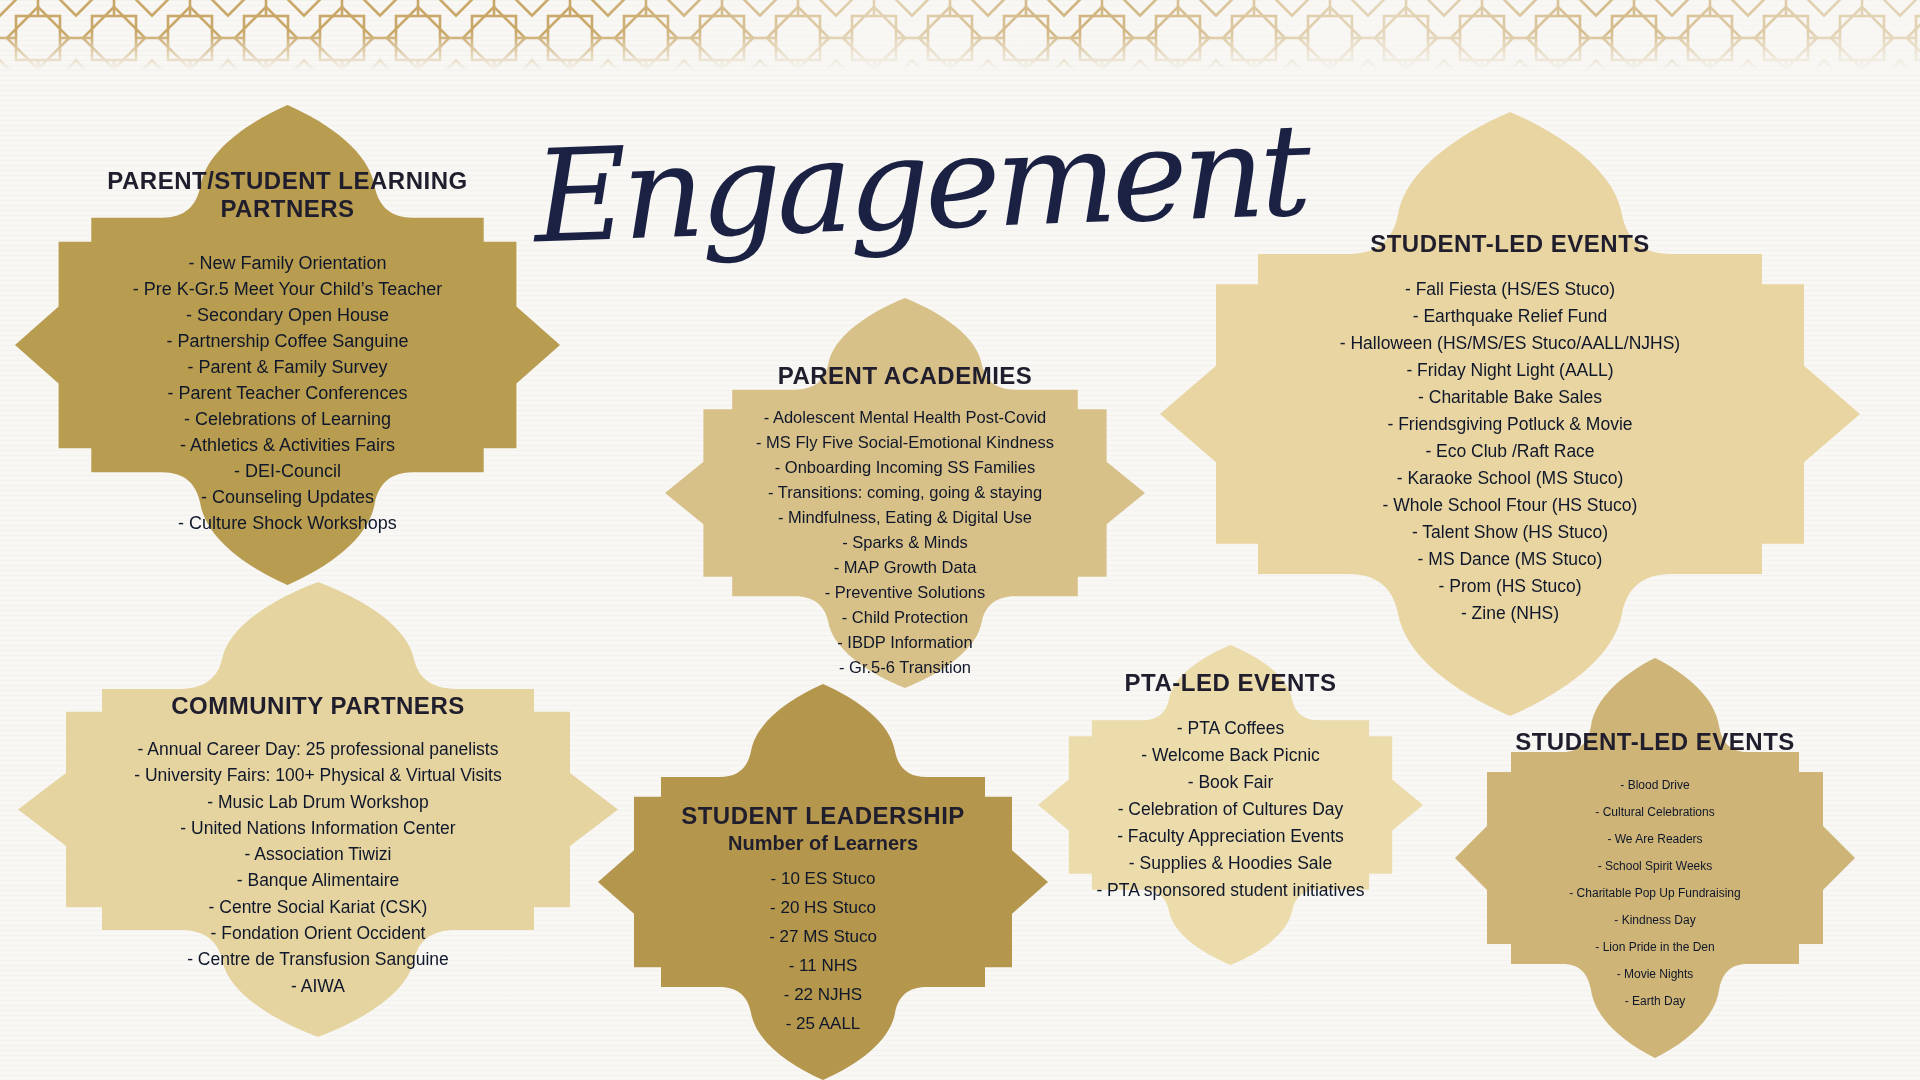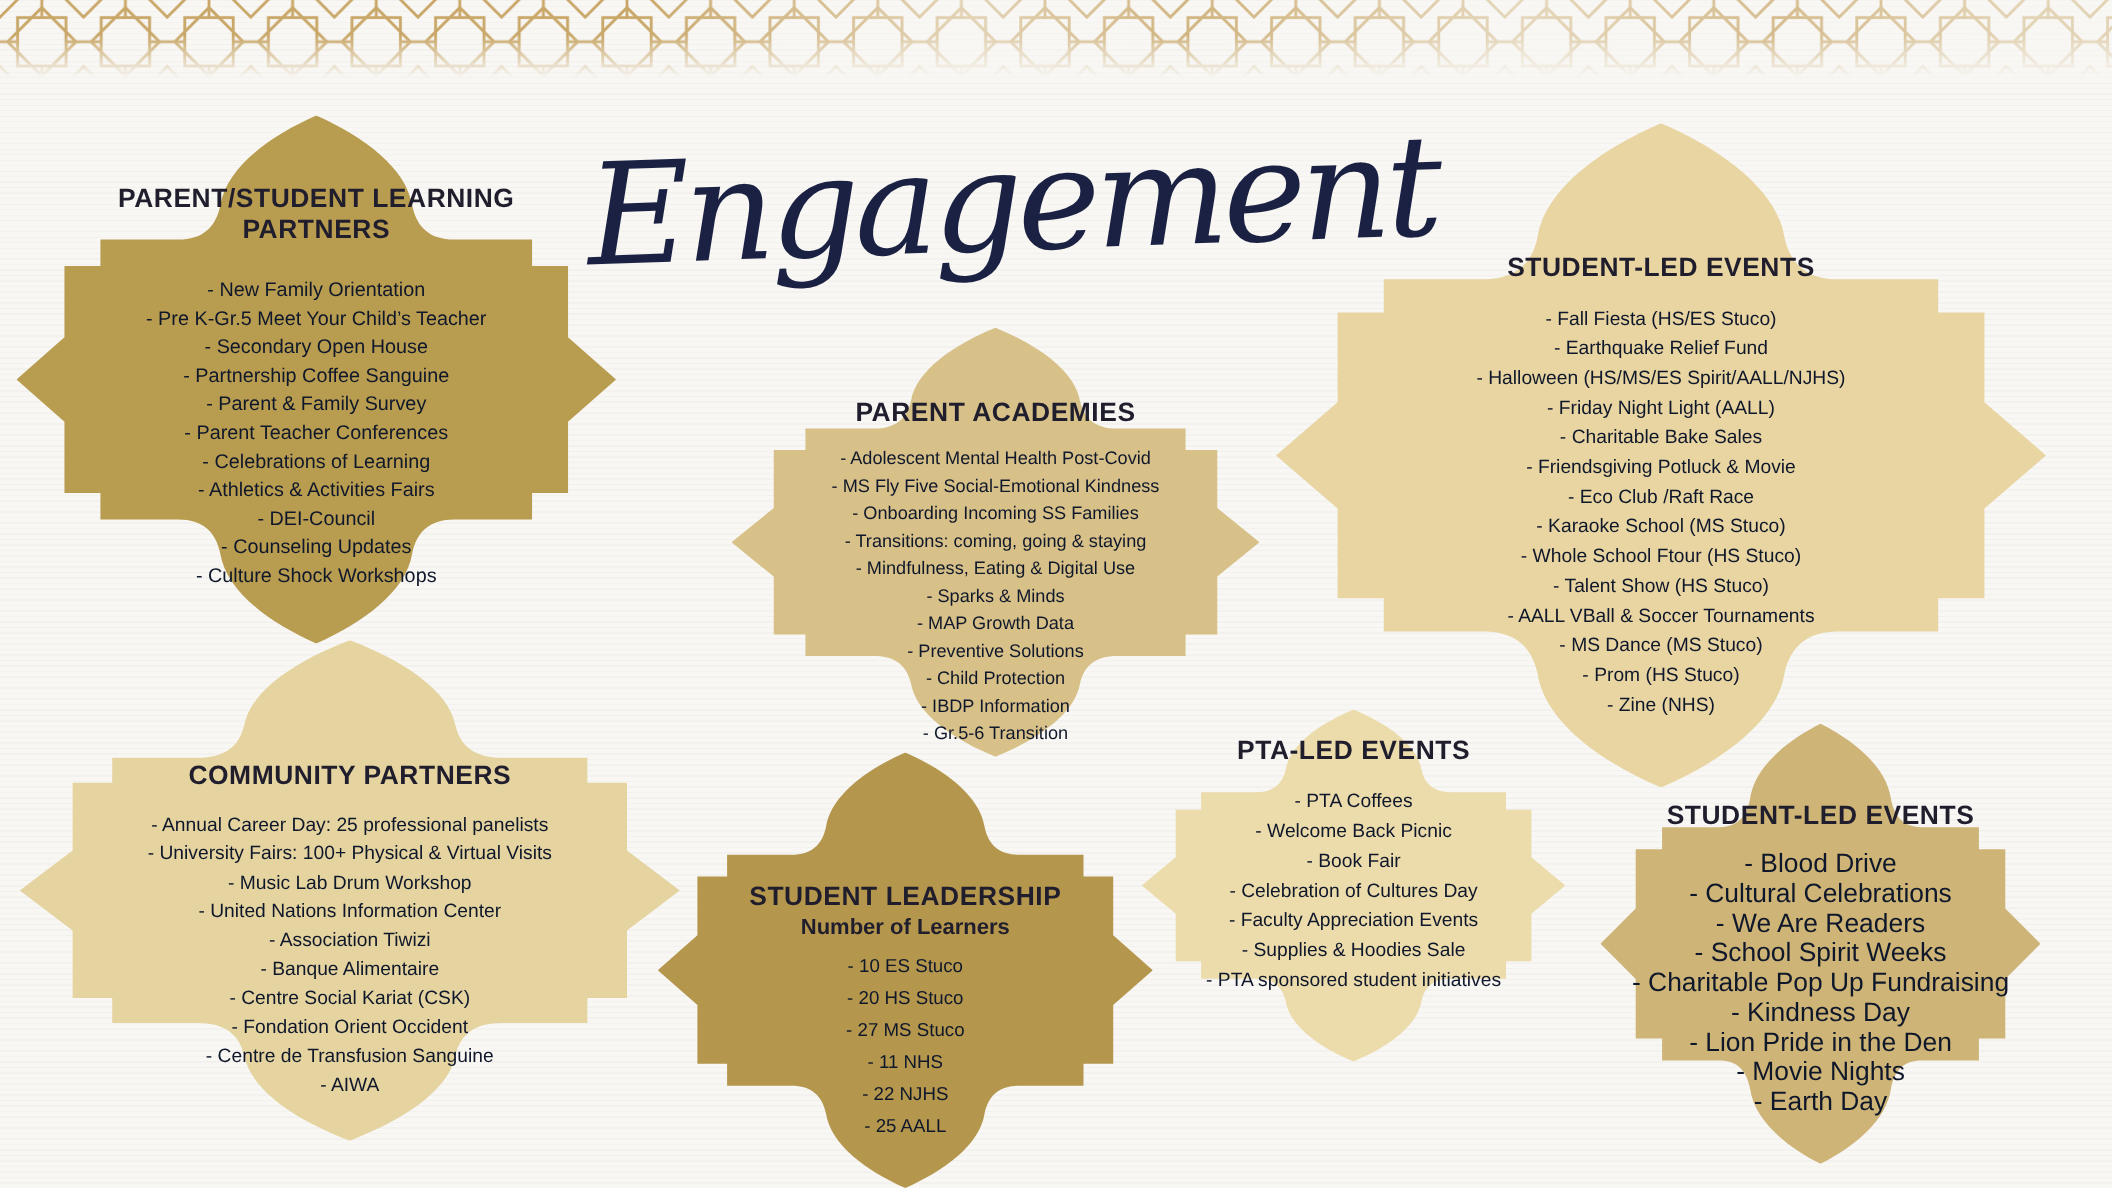--- a/index.html
+++ b/index.html
@@ -71,21 +71,21 @@
   .b-leadership .title{top:118px;}
   .b-leadership .subtitle{top:148px;}
   .b-leadership .list{top:180px;font-size:17px;line-height:29px;padding:0 60px;}
 
   .b-pta{left:1038px;top:645px;width:385px;height:320px;z-index:2;}
   .b-pta .title{top:24px;}
   .b-pta .list{top:70px;font-size:17.5px;line-height:27px;padding:0 52px;}
 
   .b-sled-lower{left:1455px;top:658px;width:400px;height:400px;z-index:3;}
   .b-sled-lower .title{top:70px;}
-  .b-sled-lower .list{top:114px;font-size:24px;line-height:27px;padding:0 26px;}
+  .b-sled-lower .list{top:114px;font-size:12px;line-height:27px;padding:0 26px;}
 </style>
 </head>
 <body>
 
 <div class="stage">
 
   <svg width="0" height="0" style="position:absolute" aria-hidden="true">
     <defs>
       <path id="ornament-shape" d="M100 0 C116 8 130 20 132 34 C133.5 42.5 138 47 146 47 L172 47 L172 57 L184 57 L184 84 L200 100 L184 116 L184 143 L172 143 L172 153 L146 153 C138 153 133.5 157.5 132 166 C130 180 116 192 100 200 C84 192 70 180 68 166 C66.5 157.5 62 153 54 153 L28 153 L28 143 L16 143 L16 116 L0 100 L16 84 L16 57 L28 57 L28 47 L54 47 C62 47 66.5 42.5 68 34 C70 20 84 8 100 0 Z"></path>
       <pattern id="girih" width="76" height="76" patternUnits="userSpaceOnUse">
@@ -160,29 +160,28 @@
 
   <div class="badge b-sled-upper">
     <svg class="shape" viewBox="0 0 200 200" preserveAspectRatio="none" aria-hidden="true">
       <use href="#ornament-shape" fill="#e8d5a2"></use>
     </svg>
     <div class="content">
       <div class="title">STUDENT-LED EVENTS</div>
       <div class="list">
           <div class="item">- Fall Fiesta (HS/ES Stuco)</div>
           <div class="item">- Earthquake Relief Fund</div>
-          <div class="item">- Halloween (HS/MS/ES Spirit/AALL/NJHS)</div>
+          <div class="item">- Halloween (HS/MS/ES Stuco/AALL/NJHS)</div>
           <div class="item">- Friday Night Light (AALL)</div>
           <div class="item">- Charitable Bake Sales</div>
           <div class="item">- Friendsgiving Potluck &amp; Movie</div>
           <div class="item">- Eco Club /Raft Race</div>
           <div class="item">- Karaoke School (MS Stuco)</div>
           <div class="item">- Whole School Ftour (HS Stuco)</div>
           <div class="item">-  Talent Show (HS Stuco)</div>
-          <div class="item">- AALL VBall &amp; Soccer Tournaments</div>
           <div class="item">- MS Dance (MS Stuco)</div>
           <div class="item">- Prom (HS Stuco)</div>
           <div class="item">- Zine (NHS)</div>
         </div>
     </div>
   </div>
 
   <div class="badge b-community">
     <svg class="shape" viewBox="0 0 200 200" preserveAspectRatio="none" aria-hidden="true">
       <use href="#ornament-shape" fill="#e5d4a0"></use>

